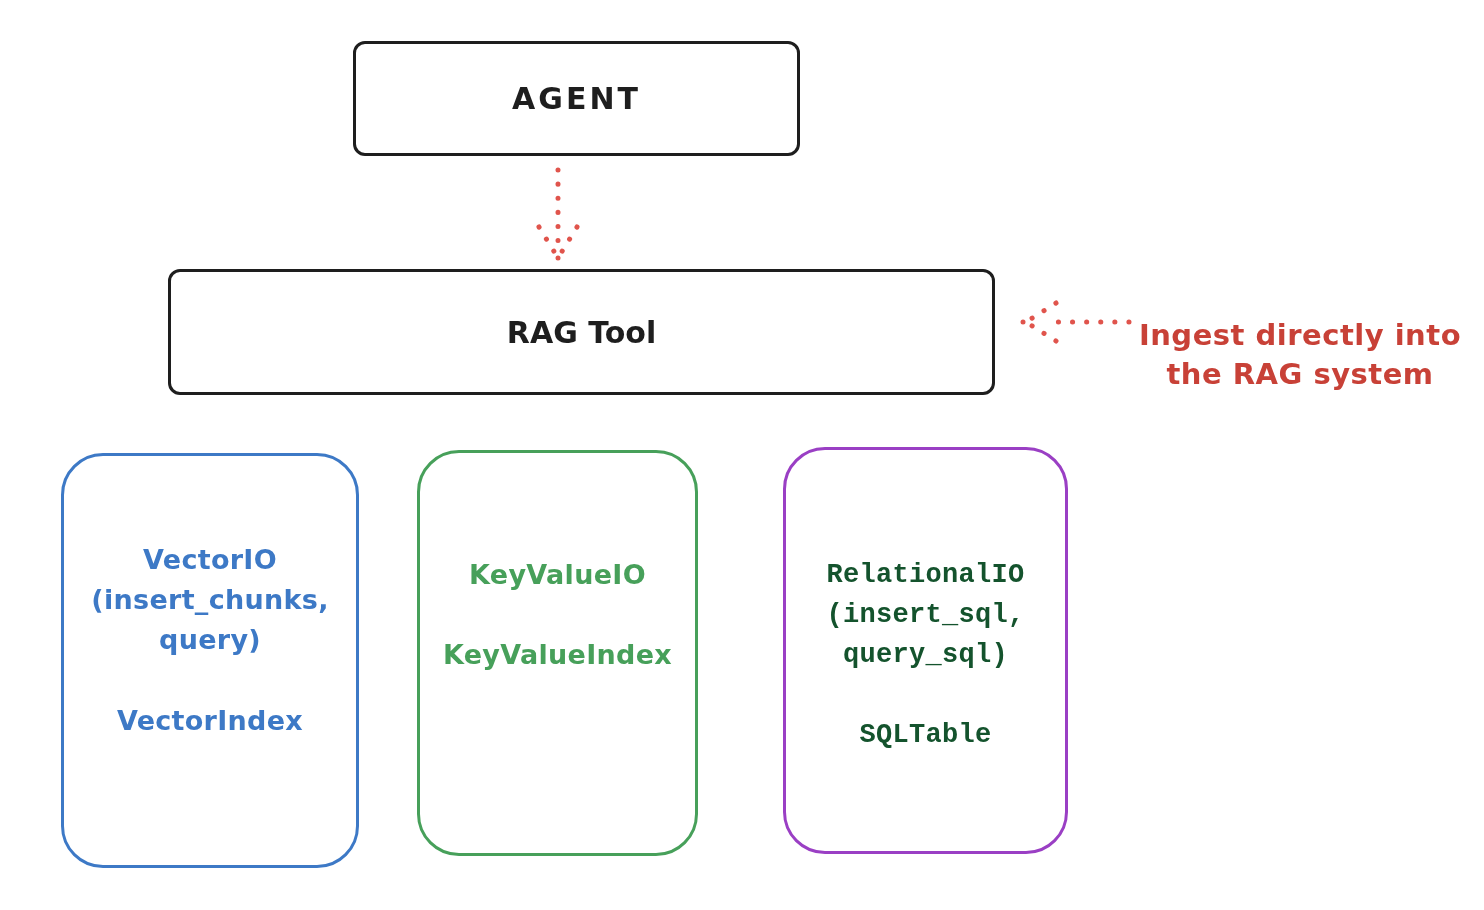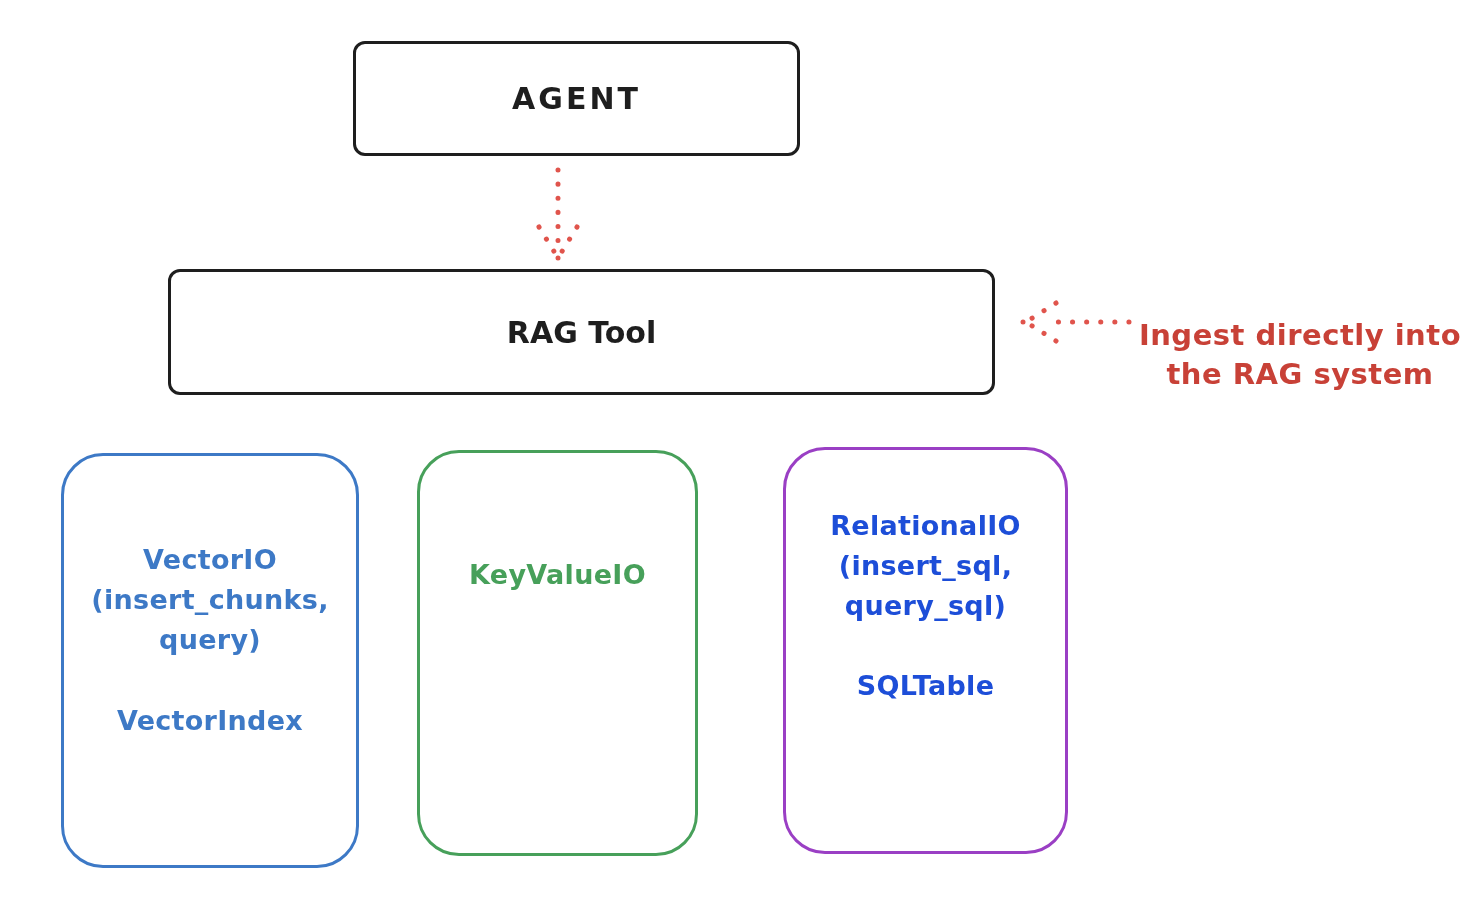--- a/index.html
+++ b/index.html
@@ -76,22 +76,23 @@
   }
   .keyvalue-box {
     left: 417px; top: 450px; width: 281px; height: 406px;
     border: 3.5px solid #47a05a;
     color: #47a05a;
     padding-top: 102px;
   }
   .relational-box {
     left: 783px; top: 447px; width: 285px; height: 407px;
     border: 3.5px solid #9a3fc4;
-    color: #1d4ed8;
-    padding-top: 56px;
+    color: #14532d;
+    padding-top: 105px;
+    font-family: Liberation Mono, monospace;
   }
   .spacer-41 { height: 41px; }
   .spacer-40 { height: 40px; }
 </style>
 </head>
 <body>
 
 <div class="canvas">
 
   <div class="node black-box agent-box">
@@ -126,20 +127,21 @@
     <div>VectorIO</div>
     <div>(insert_chunks,</div>
     <div>query)</div>
     <div class="spacer-41"></div>
     <div>VectorIndex</div>
   </div>
 
   <div class="node io-box keyvalue-box">
     <div>KeyValueIO</div>
     <div class="spacer-40"></div>
+    <div>KeyValueIndex</div>
   </div>
 
   <div class="node io-box relational-box">
     <div>RelationalIO</div>
     <div>(insert_sql,</div>
     <div>query_sql)</div>
     <div class="spacer-40"></div>
     <div>SQLTable</div>
   </div>
 

